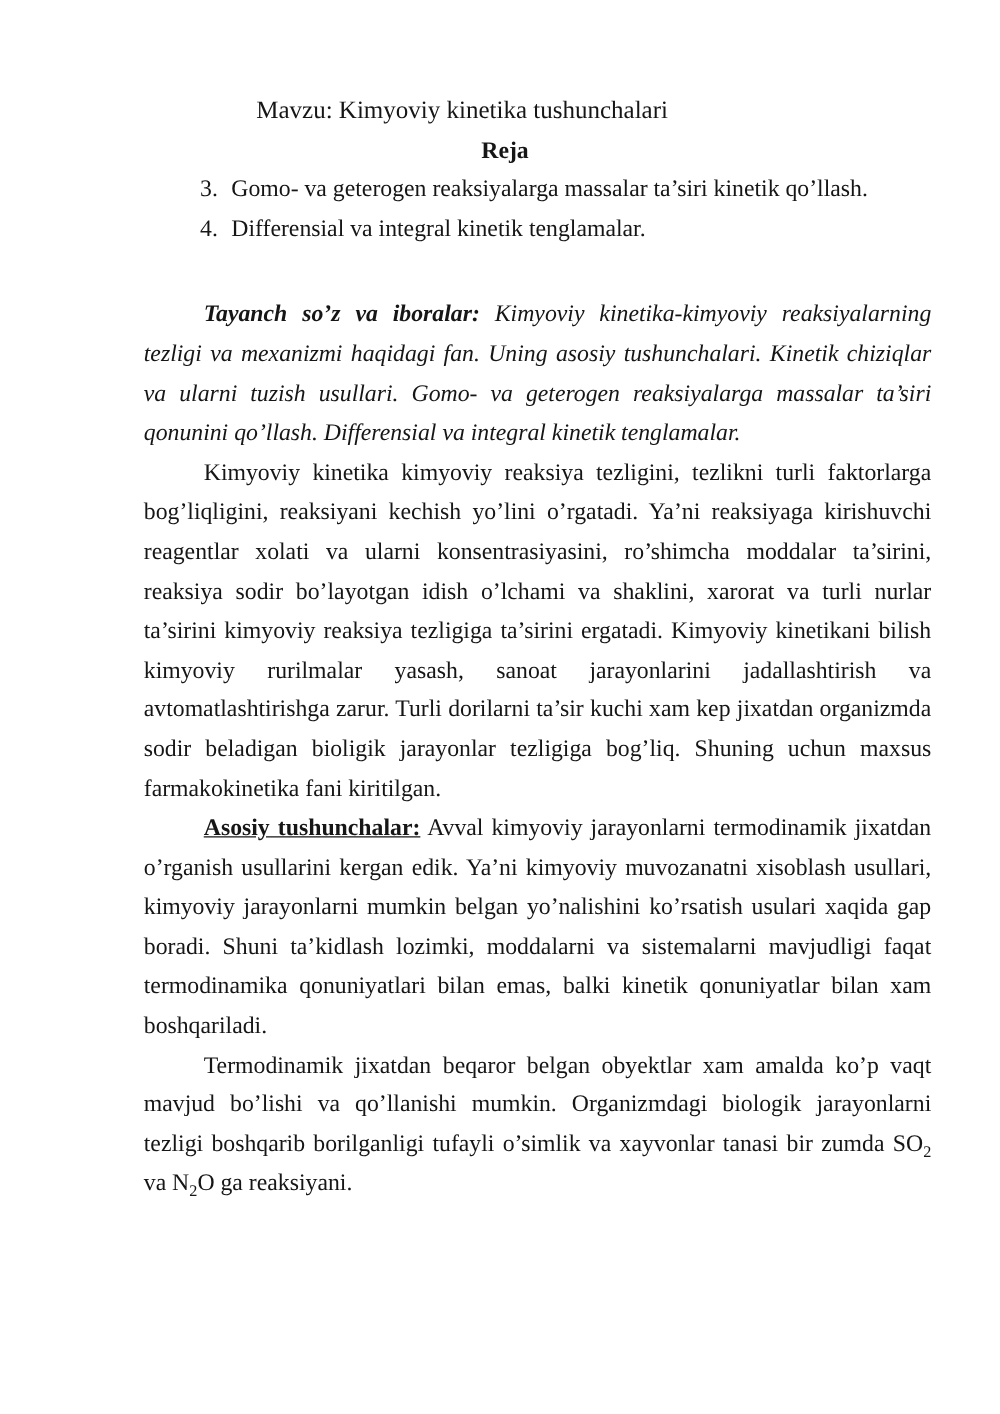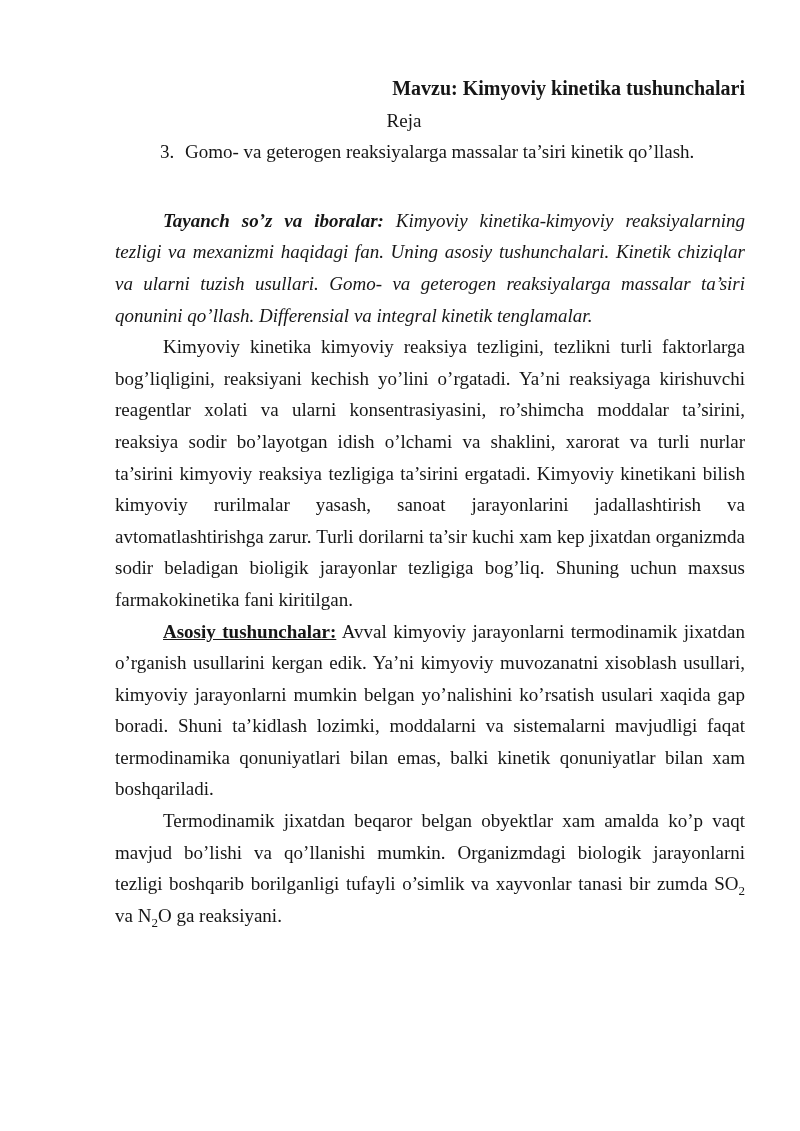--- a/index.html
+++ b/index.html
@@ -16,28 +16,29 @@
     background: #ffffff;
     font-family: "Liberation Serif", "DejaVu Serif", serif;
     font-size: 19px;
     line-height: 31.6px;
     color: #161616;
     overflow: hidden;
   }
   .doc-title {
     margin: 0;
     font-size: 20px;
-    font-weight: bold;
-    text-align: right;
+    font-weight: normal;
+    text-align: left;
     text-indent: 90px; 
     line-height: 31.6px;
   }
   .plan-heading {
     text-align: center;
     text-indent: -52px; 
+    font-weight: bold;
   }
   .plan-list {
     margin: 0;
     padding: 0;
     list-style: none;
   }
   .list-item {
     text-align: justify;
     margin-left: 70px;
     text-indent: -25px;
@@ -75,20 +76,21 @@
 <body>
 
 <div class="page">
 
   <h1 class="doc-title">Mavzu: Kimyoviy kinetika tushunchalari</h1>
 
   <div class="plan-heading">Reja</div>
 
   <ol class="plan-list">
     <li class="list-item"><span class="num">3.</span><span>Gomo- va geterogen reaksiyalarga massalar ta’siri kinetik qo’llash.</span></li>
+    <li class="list-item"><span class="num">4.</span><span>Differensial va integral kinetik tenglamalar.</span></li>
   </ol>
 
   <p class="para keywords">
     <span class="bold-italic">Tayanch so’z va iboralar:</span>
     <span class="italic">Kimyoviy kinetika-kimyoviy reaksiyalarning tezligi va mexanizmi haqidagi fan. Uning asosiy tushunchalari. Kinetik chiziqlar va ularni tuzish usullari. Gomo- va geterogen reaksiyalarga massalar ta’siri qonunini qo’llash. Differensial va integral kinetik tenglamalar.</span>
   </p>
 
   <p class="para">Kimyoviy kinetika kimyoviy reaksiya tezligini, tezlikni turli faktorlarga bog’liqligini, reaksiyani kechish yo’lini o’rgatadi. Ya’ni reaksiyaga kirishuvchi reagentlar xolati va ularni konsentrasiyasini, ro’shimcha moddalar ta’sirini, reaksiya sodir bo’layotgan idish o’lchami va shaklini, xarorat va turli nurlar ta’sirini kimyoviy reaksiya tezligiga ta’sirini ergatadi. Kimyoviy kinetikani bilish kimyoviy rurilmalar yasash, sanoat jarayonlarini jadallashtirish va avtomatlashtirishga zarur. Turli dorilarni ta’sir kuchi xam kep jixatdan organizmda sodir beladigan bioligik jarayonlar tezligiga bog’liq. Shuning uchun maxsus farmakokinetika fani kiritilgan.</p>
 
   <p class="para">

